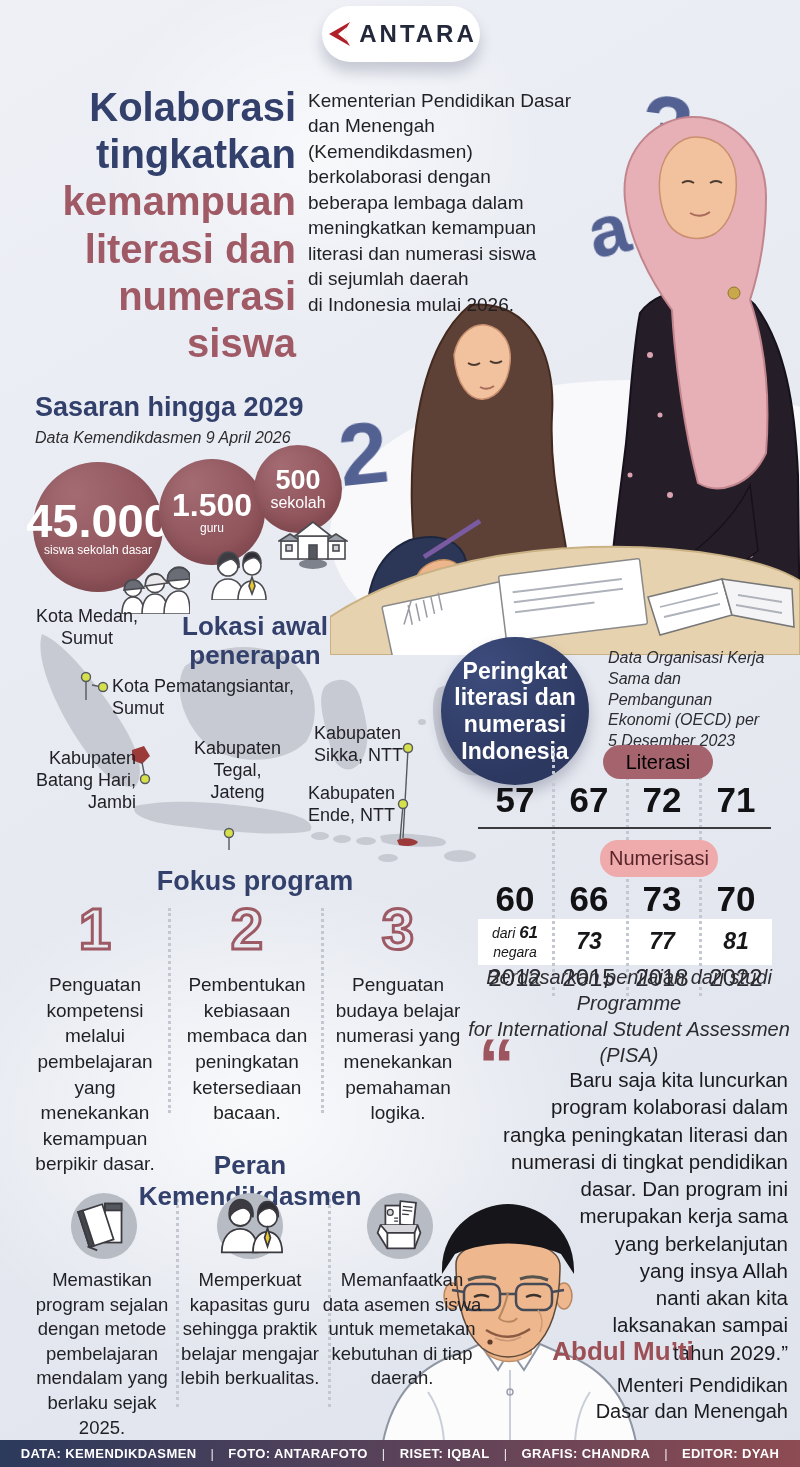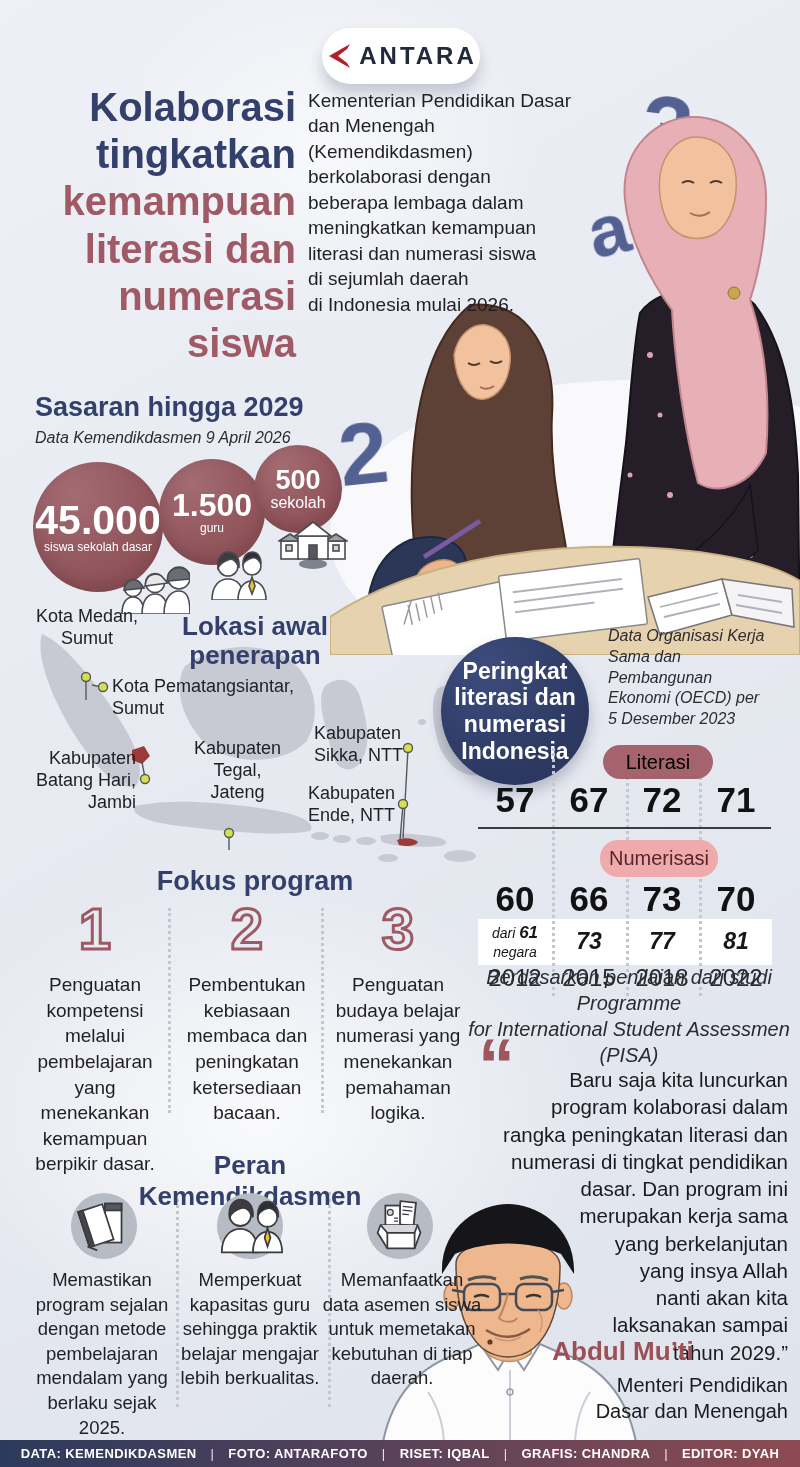--- a/index.html
+++ b/index.html
@@ -12,21 +12,21 @@
   .abs { position:absolute; }
   .prel { white-space:pre-line; }
 
   
   .glow1 { left:-120px; top:840px; width:760px; height:560px;
     background:radial-gradient(ellipse, rgba(255,255,255,.8), rgba(255,255,255,0) 62%); }
   .glow2 { left:60px; top:-60px; width:520px; height:420px;
     background:radial-gradient(ellipse, rgba(255,255,255,.65), rgba(255,255,255,0) 60%); }
 
   
-  .logo-pill { left:322px; top:28px; width:158px; height:56px; background:#fff;
+  .logo-pill { left:322px; top:6px; width:158px; height:56px; background:#fff;
     border-radius:30px; box-shadow:0 10px 14px rgba(40,50,80,.22);
     display:flex; align-items:center; justify-content:center; gap:4px; z-index:6; }
   .logo-word { font-size:24px; font-weight:600; letter-spacing:3px; color:#23283a; }
 
   
   .title { left:14px; top:84px; width:282px; text-align:right;
     font-size:40px; line-height:1.18; font-weight:800; z-index:5; }
   .title .t-navy { color:#32406b; }
   .title .t-maroon { color:#a05a66; }
 
@@ -39,21 +39,21 @@
   
   .sasaran-h { left:35px; top:392px; font-size:27px; font-weight:800; color:#32406b; z-index:5; }
   .sasaran-src { left:35px; top:429px; font-size:16px; font-style:italic; color:#2c2c30; z-index:5; }
   .stat-circle { border-radius:50%; color:#fff; text-align:center; z-index:4;
     display:flex; flex-direction:column; align-items:center; justify-content:center;
     background:radial-gradient(circle at 32% 24%, #a36b72, #8e5158 72%);
     box-shadow:inset 0 -6px 14px rgba(0,0,0,.12); }
   .stat-c1 { left:33px; top:462px; width:130px; height:130px; }
   .stat-c2 { left:159px; top:459px; width:106px; height:106px; }
   .stat-c3 { left:254px; top:445px; width:88px; height:88px; }
-  .stat-v1 { font-size:41px; font-weight:800; line-height:1.02; }
+  .stat-v1 { font-size:47px; font-weight:800; line-height:1.02; }
   .stat-v2 { font-size:32px; font-weight:800; line-height:1.02; }
   .stat-v3 { font-size:27px; font-weight:800; line-height:1.02; }
   .stat-l { font-size:12px; line-height:1.08; }
   .stat-l3 { font-size:16px; line-height:1.08; }
   .mini-icon { z-index:5; }
 
   
   .loc-h { left:160px; top:612px; width:190px; text-align:center; font-size:26px;
     font-weight:800; color:#32406b; line-height:1.12; z-index:5; }
   .map-svg { left:20px; top:630px; width:470px; height:240px; z-index:1; }
@@ -77,21 +77,21 @@
   .vdot { border-left:3px dotted #c3c7d2; width:0; z-index:4; }
   .fd1 { left:168px; top:908px; height:205px; }
   .fd2 { left:321px; top:908px; height:205px; }
 
   
   .rank-circle { left:441px; top:637px; width:148px; height:148px; border-radius:50%;
     background:radial-gradient(circle at 30% 22%, #3d4c7d, #2c3860 70%);
     color:#fff; font-weight:800; font-size:23px; line-height:1.16; text-align:center;
     display:flex; align-items:center; justify-content:center; z-index:4;
     box-shadow:0 8px 14px rgba(30,40,70,.25); }
-  .oecd { left:608px; top:626px; width:170px; font-size:16px; font-style:italic;
+  .oecd { left:608px; top:648px; width:170px; font-size:16px; font-style:italic;
     line-height:1.3; color:#2c2c30; z-index:4; }
   .td1 { left:552px; top:748px; height:248px; }
   .td2 { left:626px; top:748px; height:248px; }
   .td3 { left:699px; top:748px; height:248px; }
   .pill { border-radius:18px; text-align:center; font-size:20px; z-index:5;
     display:flex; align-items:center; justify-content:center; }
   .pill-lit { left:603px; top:745px; width:110px; height:34px; background:#a5646d; color:#000000; }
   .pill-num { left:600px; top:840px; width:118px; height:37px; background:#efabab; color:#58242b; }
   .score { width:74px; text-align:center; font-size:35px; font-weight:800; color:#121214; z-index:5; }
   .r1 { top:780px; } .r2 { top:879px; }

